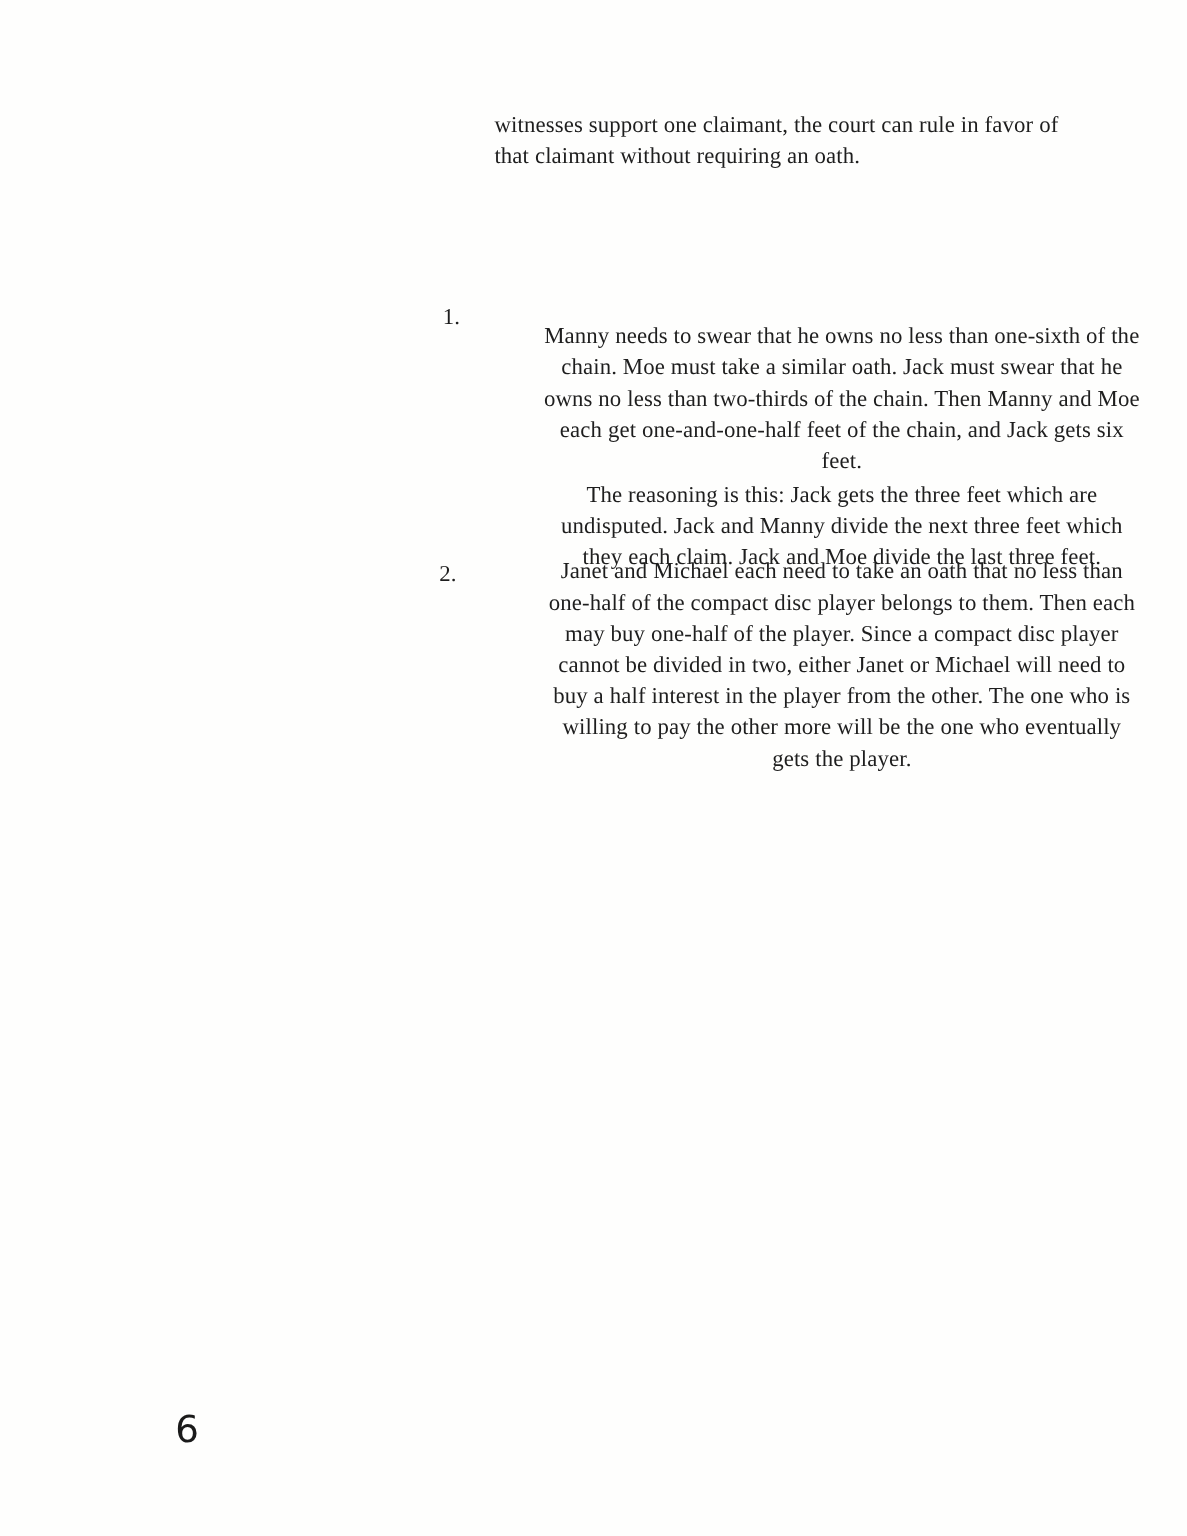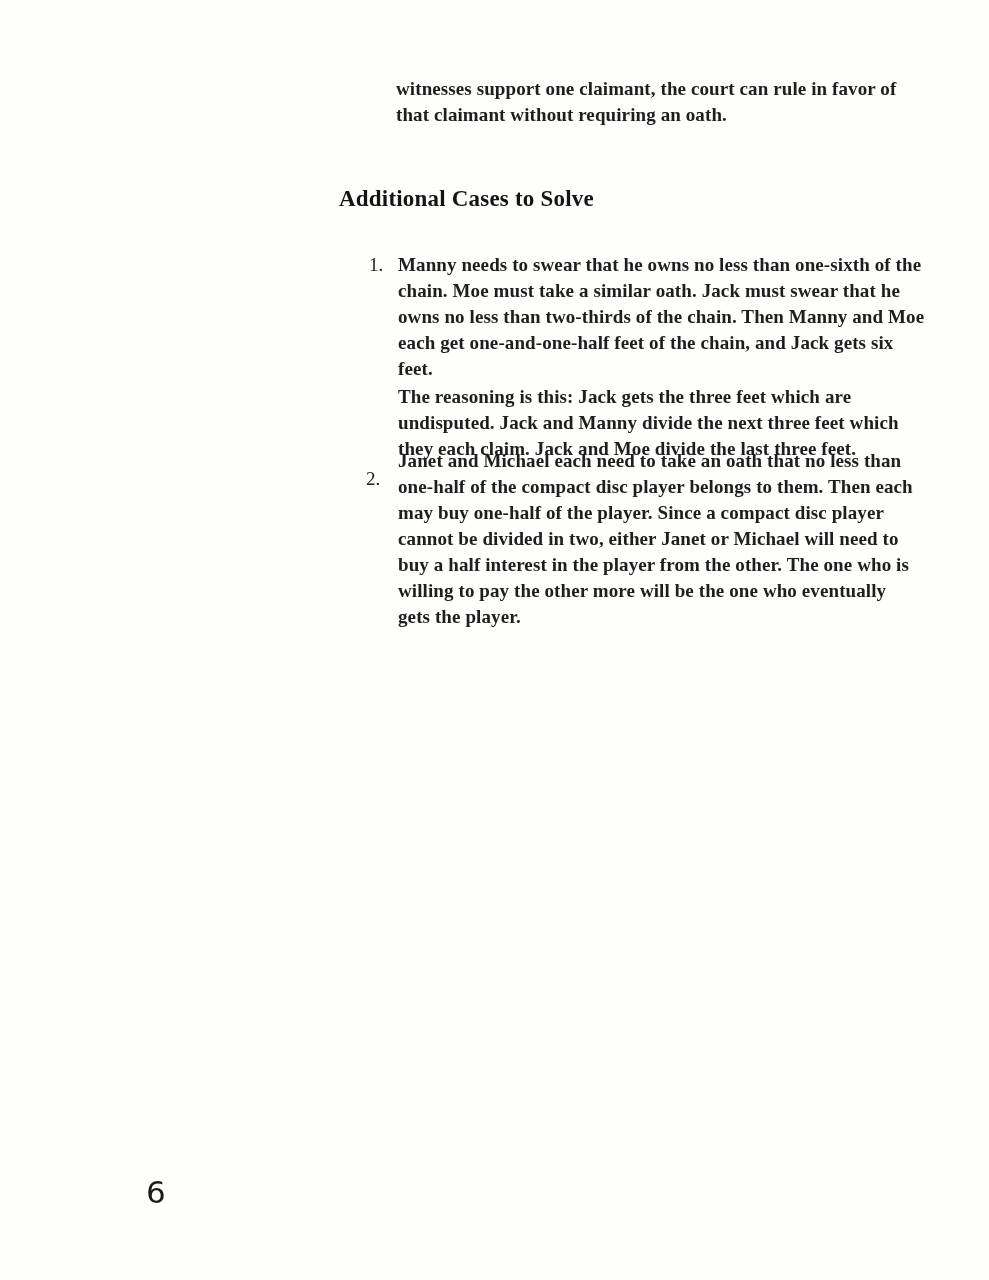--- a/index.html
+++ b/index.html
@@ -11,22 +11,21 @@
     position: relative;
     width: 989px;
     height: 1280px;
     background: #fefefd;
     overflow: hidden;
     font-family: "Liberation Serif", "DejaVu Serif", serif;
     color: #1e1e1e;
   }
   .lines {
     white-space: pre-line;
-    margin: 0;
-    font-weight: bold;
+    margin: 16px;
   }
   .body-text {
     font-size: 19px;
     line-height: 26px;
     letter-spacing: 0.1px;
   }
   .intro {
     position: absolute;
     left: 396px;
     top: 76px;
@@ -44,20 +43,21 @@
   }
   .case-number {
     position: absolute;
     width: 26px;
     text-align: left;
   }
   .case-para {
     position: absolute;
     left: 398px;
     width: 575px;
+    text-align: center;
   }
   .num-1 { left: 369px; top: 252px; }
   .para-1a { top: 252px; }
   .para-1b { top: 384px; }
   .num-2 { left: 366px; top: 466px; }
   .para-2a { top: 448px; }
   .page-number {
     position: absolute;
     left: 146px;
     top: 1174px;
@@ -68,21 +68,20 @@
   }
 </style>
 </head>
 <body>
 
 <div class="page">
 
   <p class="lines body-text intro">witnesses support one claimant, the court can rule in favor of
 that claimant without requiring an oath.</p>
 
-  <h2 class="heading">Additional Cases to Solve</h2>
 
   <span class="body-text case-number num-1">1.</span>
   <p class="lines body-text case-para para-1a">Manny needs to swear that he owns no less than one-sixth of the
 chain. Moe must take a similar oath. Jack must swear that he
 owns no less than two-thirds of the chain. Then Manny and Moe
 each get one-and-one-half feet of the chain, and Jack gets six
 feet.</p>
   <p class="lines body-text case-para para-1b">The reasoning is this: Jack gets the three feet which are
 undisputed. Jack and Manny divide the next three feet which
 they each claim. Jack and Moe divide the last three feet.</p>

